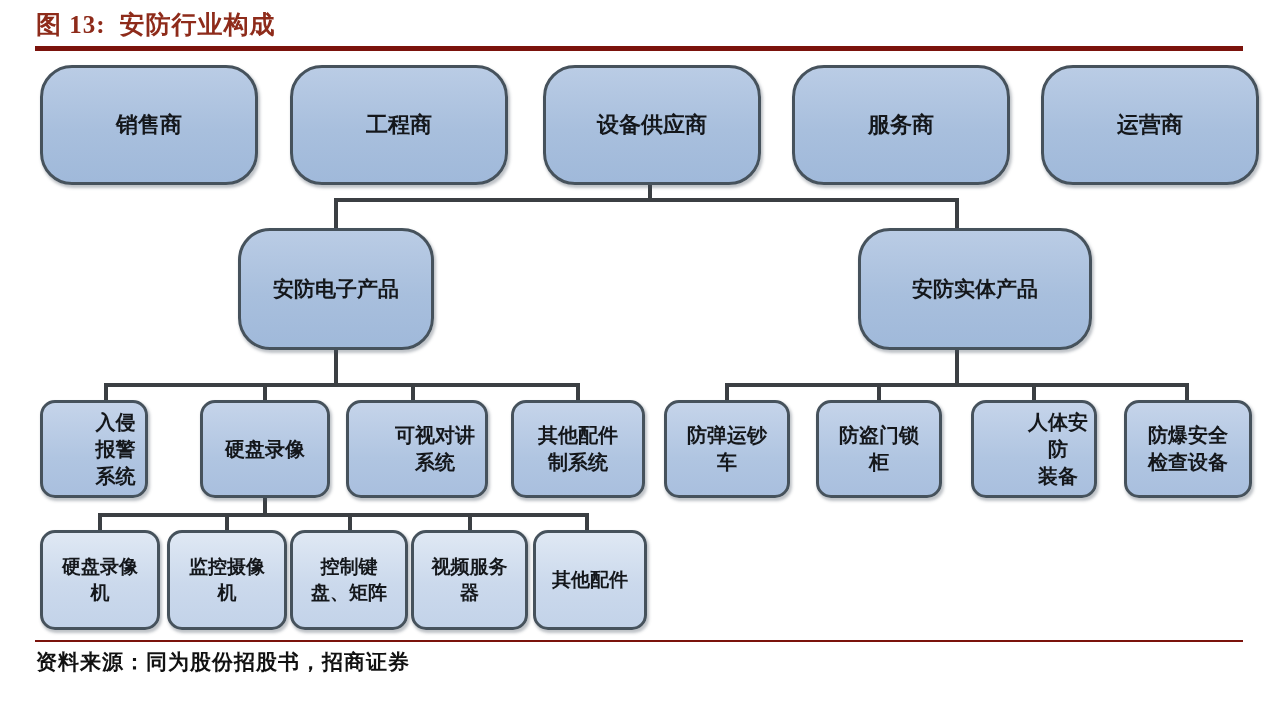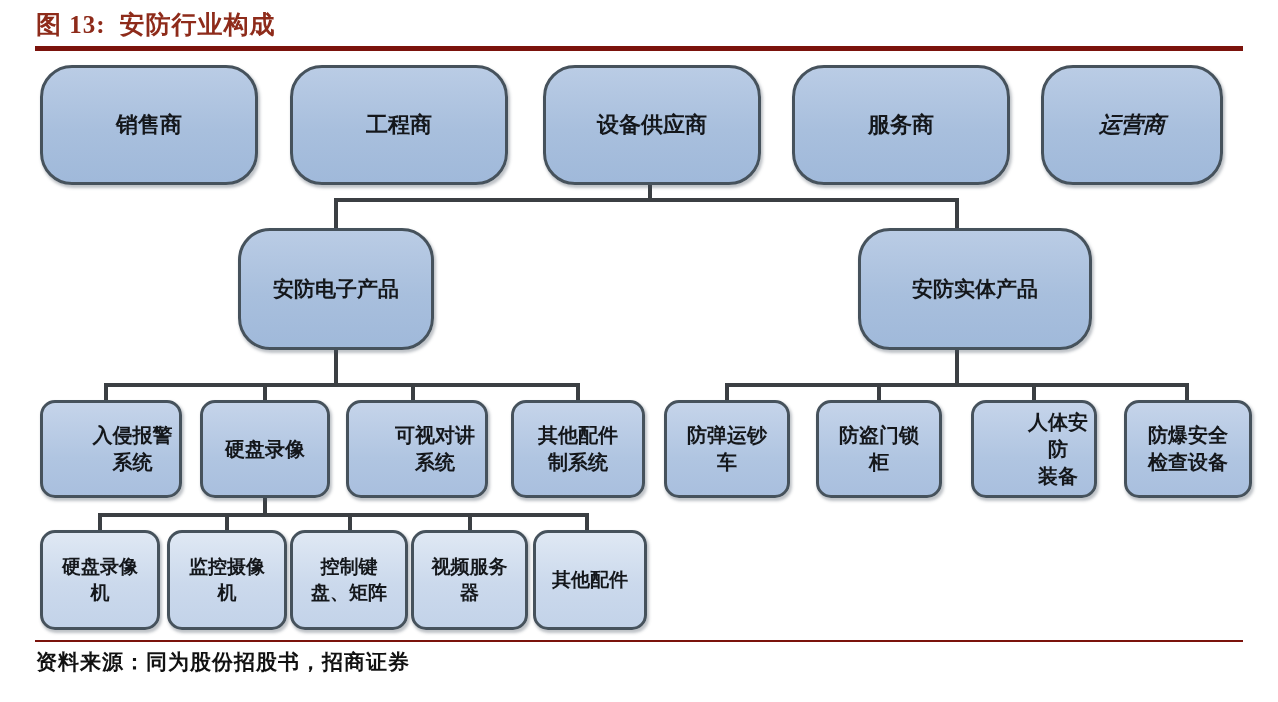--- a/index.html
+++ b/index.html
@@ -46,28 +46,28 @@
   }
   .fill-a{background:linear-gradient(180deg,#BACCE5 0%,#A8BFDD 55%,#A0B9DA 100%);}
   .fill-b{background:linear-gradient(180deg,#C5D4EA 0%,#B0C5E1 60%,#A9BFDE 100%);}
   .fill-c{background:linear-gradient(180deg,#DFE8F4 0%,#CBD9EC 55%,#C3D3E9 100%);}
   
   .r1{top:65px;height:120px;font-size:22px;}
   .n-sales{left:40px;width:218px;}
   .n-engineering{left:290px;width:218px;}
   .n-equipment{left:543px;width:218px;}
   .n-service{left:792px;width:218px;}
-  .n-operator{left:1041px;width:182px;font-style:italic;}
+  .n-operator{left:1041px;width:218px;}
   
   .r2{top:228px;height:122px;font-size:21px;}
   .n-electronic{left:238px;width:196px;}
   .n-physical{left:858px;width:234px;}
   
   .r3{top:400px;height:98px;font-size:20px;border-radius:15px;}
-  .n-intrusion{left:40px;width:142px;padding-left:43px;}
+  .n-intrusion{left:40px;width:108px;padding-left:43px;}
   .n-video{left:200px;width:130px;}
   .n-intercom{left:346px;width:142px;padding-left:36px;}
   .n-access{left:511px;width:134px;}
   .n-cashcar{left:664px;width:126px;}
   .n-lockcab{left:816px;width:126px;}
   .n-personal{left:971px;width:126px;padding-left:48px;}
   .n-explosion{left:1124px;width:128px;}
   
   .r4{top:530px;height:100px;font-size:19px;border-radius:15px;}
   .n-dvr{left:40px;width:120px;}

